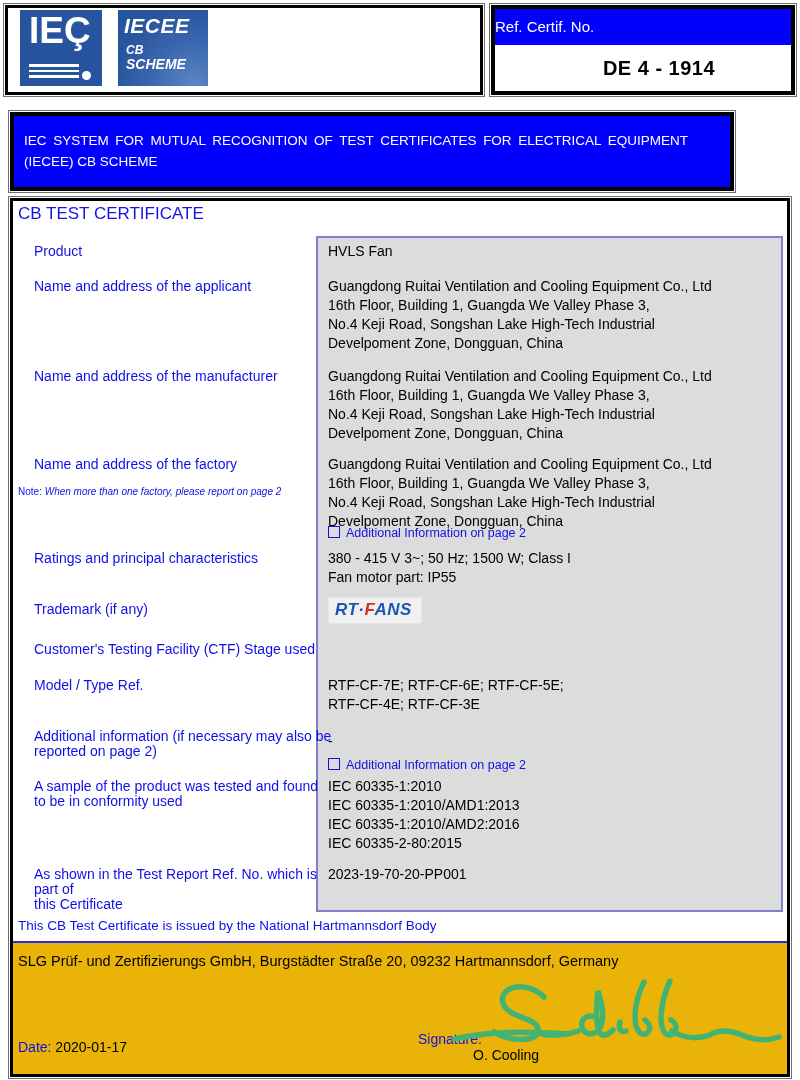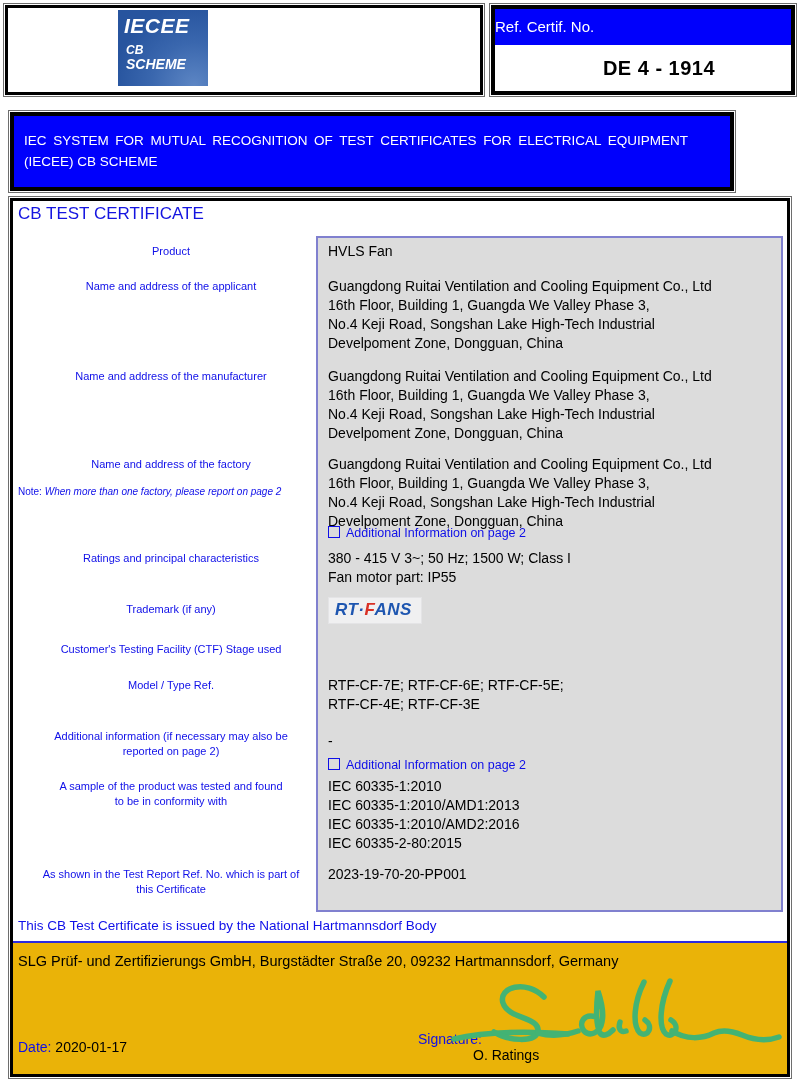--- a/index.html
+++ b/index.html
@@ -34,21 +34,21 @@
   .ref-value { position:absolute; left:0; top:36px; right:0; bottom:0; display:flex; align-items:center; justify-content:center;
                font-size:20px; font-weight:bold; letter-spacing:0.5px;padding-left:32px; }
 
   
   .banner-fill { position:absolute; inset:0; background:#0000fc; border:1px solid #000; color:#fff; box-sizing:border-box; }
   .banner-text { padding:14px 42px 0 10px; font-size:13.5px; line-height:21px; text-align:justify; }
 
   
   .doc-title { position:absolute; left:5px; top:3px; color:#1414e0; font-size:17px; }
   .graybox { position:absolute; left:303px; top:35px; width:467px; height:676px; background:#dcdcdc; border:2px solid #8080cf; box-sizing:border-box; }
-  .lbl  { position:absolute; left:8px; width:300px; color:#0f0fe8; font-size:11px; line-height:15px; white-space:pre-line;text-align:center; }
+  .lbl  { position:absolute; left:21px; width:300px; color:#0f0fe8; font-size:14px; line-height:15px; white-space:pre-line; }
   .val  { position:absolute; left:315px; width:445px; font-size:14px; line-height:19px; white-space:pre-line; }
   .note { position:absolute; left:5px; width:300px; color:#0f0fe8; font-size:10px; }
   .note .it { font-style:italic; }
   .chk  { position:absolute; left:315px; color:#0f0fe8; font-size:12.5px; }
   .chk .cbox { display:inline-block; width:10px; height:10px; border:1.5px solid #0f0fe8; margin-right:6px; vertical-align:-1px; }
 
   .tm { position:absolute; left:315px; top:396px; background:#f0f0f1; border:1px solid #e4e4e6; padding:2px 9px 3px 6px;
         font-style:italic; font-weight:bold; font-size:17px; letter-spacing:0.5px; }
   .tm-blue { color:#1e56b0; } .tm-red { color:#d93025; }
 
@@ -60,20 +60,29 @@
   .blue   { color:#0f0fe8; }
   .sig-lbl{ position:absolute; left:405px; top:88px; color:#0f0fe8; font-size:14px; }
   .signer { position:absolute; left:460px; top:104px; font-size:14px; }
   .sig-svg{ position:absolute; left:435px; top:32px; width:335px; height:90px; }
 </style>
 </head>
 <body>
 
 <div class="dbox" id="hdr-left">
   <div class="dbox-inner">
+    <div class="iec-square">
+      <div class="iec-text">IEÇ</div>
+      <div class="iec-lines">
+          <div></div>
+          <div></div>
+          <div></div>
+        </div>
+      <div class="iec-dot"></div>
+    </div>
     <div class="iecee-square">
       <div class="iecee-title">IECEE</div>
       <div class="iecee-cb">CB</div>
       <div class="iecee-scheme">SCHEME</div>
     </div>
   </div>
 </div>
 
 <div class="dbox" id="hdr-right">
   <div class="dbox-inner">
@@ -142,21 +151,21 @@
 RTF-CF-4E; RTF-CF-3E</div>
 
     <div class="lbl" style="top:528px">Additional information (if necessary may also be
 reported on page 2)</div>
     <div class="val" style="top:531px">-</div>
     <div class="chk" style="top:557px">
       <span class="cbox"></span><span>Additional Information on page 2</span>
     </div>
 
     <div class="lbl" style="top:578px">A sample of the product was tested and found
-to be in conformity with</div>
+to be in conformity used</div>
     <div class="val" style="top:576px">IEC 60335-1:2010
 IEC 60335-1:2010/AMD1:2013
 IEC 60335-1:2010/AMD2:2016
 IEC 60335-2-80:2015</div>
 
     <div class="lbl" style="top:666px">As shown in the Test Report Ref. No. which is part of
 this Certificate</div>
     <div class="val" style="top:664px">2023-19-70-20-PP001</div>
 
     <div class="issued">This CB Test Certificate is issued by the National Hartmannsdorf Body</div>
@@ -178,17 +187,17 @@
           <path d="M 96 22 C 78 4 50 12 55 28 C 60 44 92 42 90 56 C 88 68 60 66 46 57"></path>
           <path d="M 90 58 C 104 62 118 60 130 56"></path>
           <path d="M 148 42 C 136 38 130 48 136 56 C 142 62 152 58 154 47 C 156 38 154 28 150 16 C 148 33 148 50 152 58 C 155 62 160 60 165 55"></path>
           <path d="M 172 47 C 170 53 172 58 178 56"></path>
           <path d="M 196 7 C 186 27 184 50 192 58 C 200 63 206 51 197 45"></path>
           <path d="M 222 6 C 212 28 210 52 218 59 C 226 64 233 51 223 45"></path>
           <path d="M 224 56 C 238 65 254 64 266 58 C 275 54 284 56 294 60 C 306 65 320 66 331 62"></path>
         </g>
       </svg>
 
-      <div class="signer">O. Ratings</div>
+      <div class="signer">O. Cooling</div>
     </div>
 
   </div>
 </div>
 
 </body></html>

